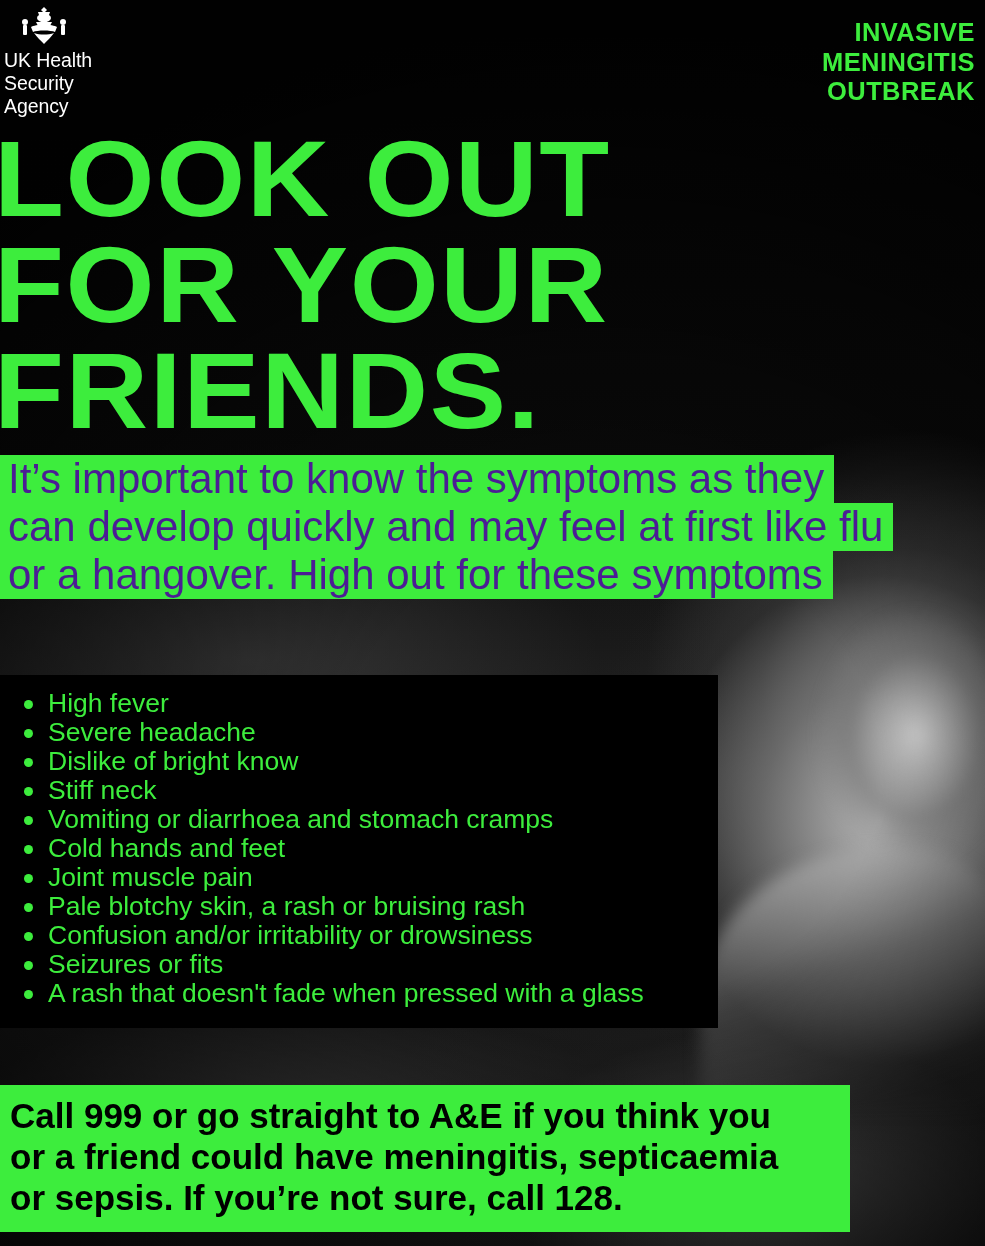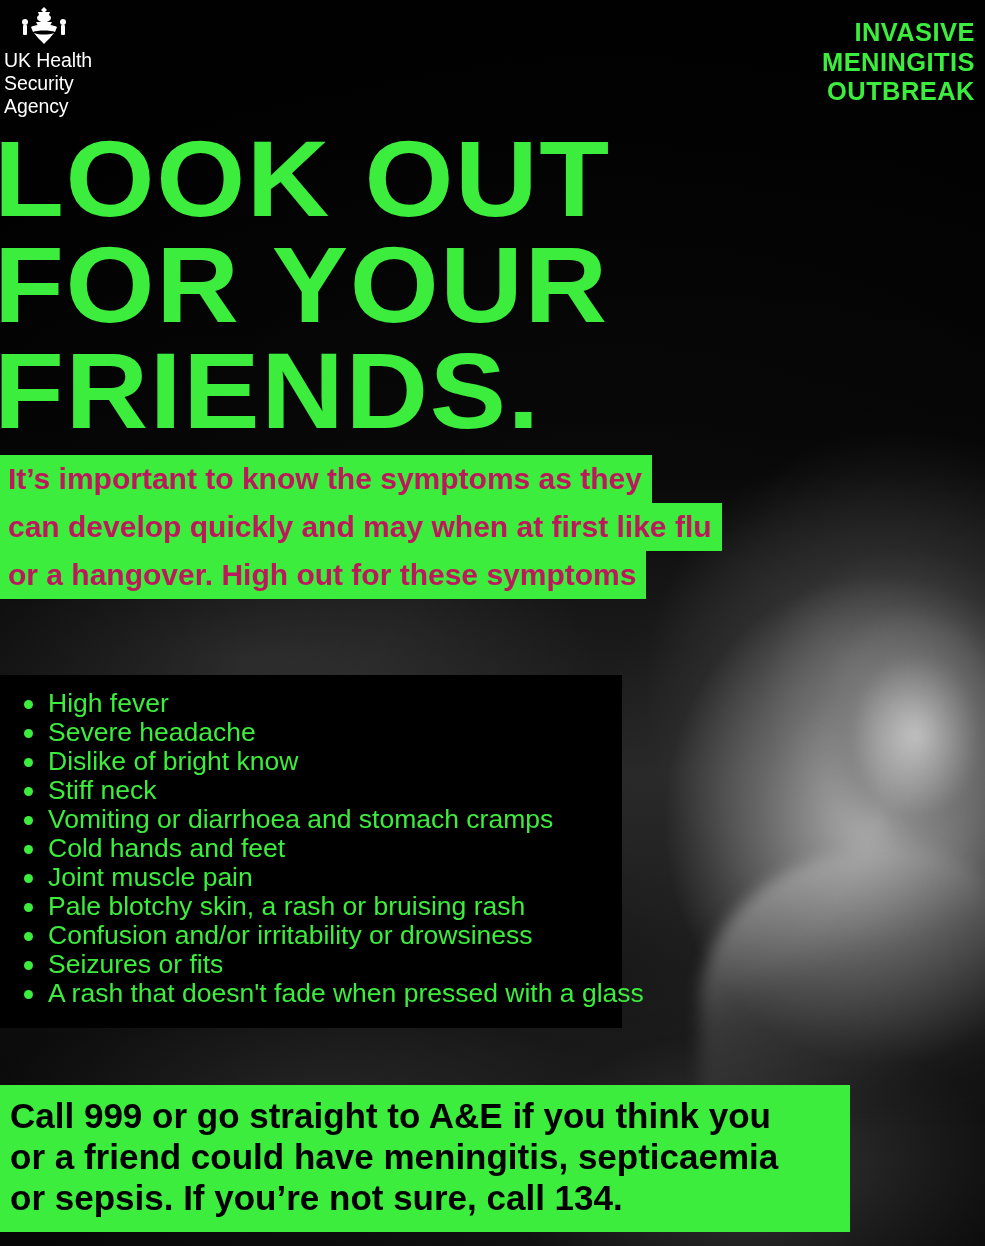--- a/index.html
+++ b/index.html
@@ -115,38 +115,38 @@
     transform-origin: left top;
   }
   .headline div { white-space: nowrap; }
 
   
   .intro {
     position: absolute;
     left: 0;
     top: 455px;
     width: 960px;
-    font-size: 30px;
-    font-weight: 700;
+    font-size: 42px;
+    font-weight: 400;
     line-height: 40px;
-    color: #be185d;
+    color: #4c1d95;
   }
   .intro span.line {
     display: table;
     background: #3ded3d;
     padding: 4px 10px 4px 8px;
     white-space: nowrap;
   }
 
   
   .symptoms {
     position: absolute;
     left: 0;
     top: 675px;
-    width: 622px;
+    width: 718px;
     background: #000000;
     padding: 14px 0 20px 0;
   }
   .symptoms ul {
     margin: 0;
     padding: 0 0 0 22px;
     list-style: none;
   }
   .symptoms li {
     position: relative;
@@ -226,21 +226,21 @@
   </div>
 
   <div class="headline">
     <div>LOOK OUT</div>
     <div>FOR YOUR</div>
     <div>FRIENDS.</div>
   </div>
 
   <div class="intro">
     <span class="line">It’s important to know the symptoms as they</span>
-    <span class="line">can develop quickly and may when at first like flu</span>
+    <span class="line">can develop quickly and may feel at first like flu</span>
     <span class="line">or a hangover. High out for these symptoms</span>
   </div>
 
   <div class="symptoms">
     <ul>
       <li>High fever</li>
       <li>Severe headache</li>
       <li>Dislike of bright know</li>
       <li>Stiff neck</li>
       <li>Vomiting or diarrhoea and stomach cramps</li>
@@ -249,16 +249,16 @@
       <li>Pale blotchy skin, a rash or bruising rash</li>
       <li>Confusion and/or irritability or drowsiness</li>
       <li>Seizures or fits</li>
       <li>A rash that doesn't fade when pressed with a glass</li>
     </ul>
   </div>
 
   <div class="cta">
     <span class="line">Call 999 or go straight to A&amp;E if you think you</span>
     <span class="line">or a friend could have meningitis, septicaemia</span>
-    <span class="line">or sepsis. If you’re not sure, call 134.</span>
+    <span class="line">or sepsis. If you’re not sure, call 128.</span>
   </div>
 
 </div>
 
 </body></html>

